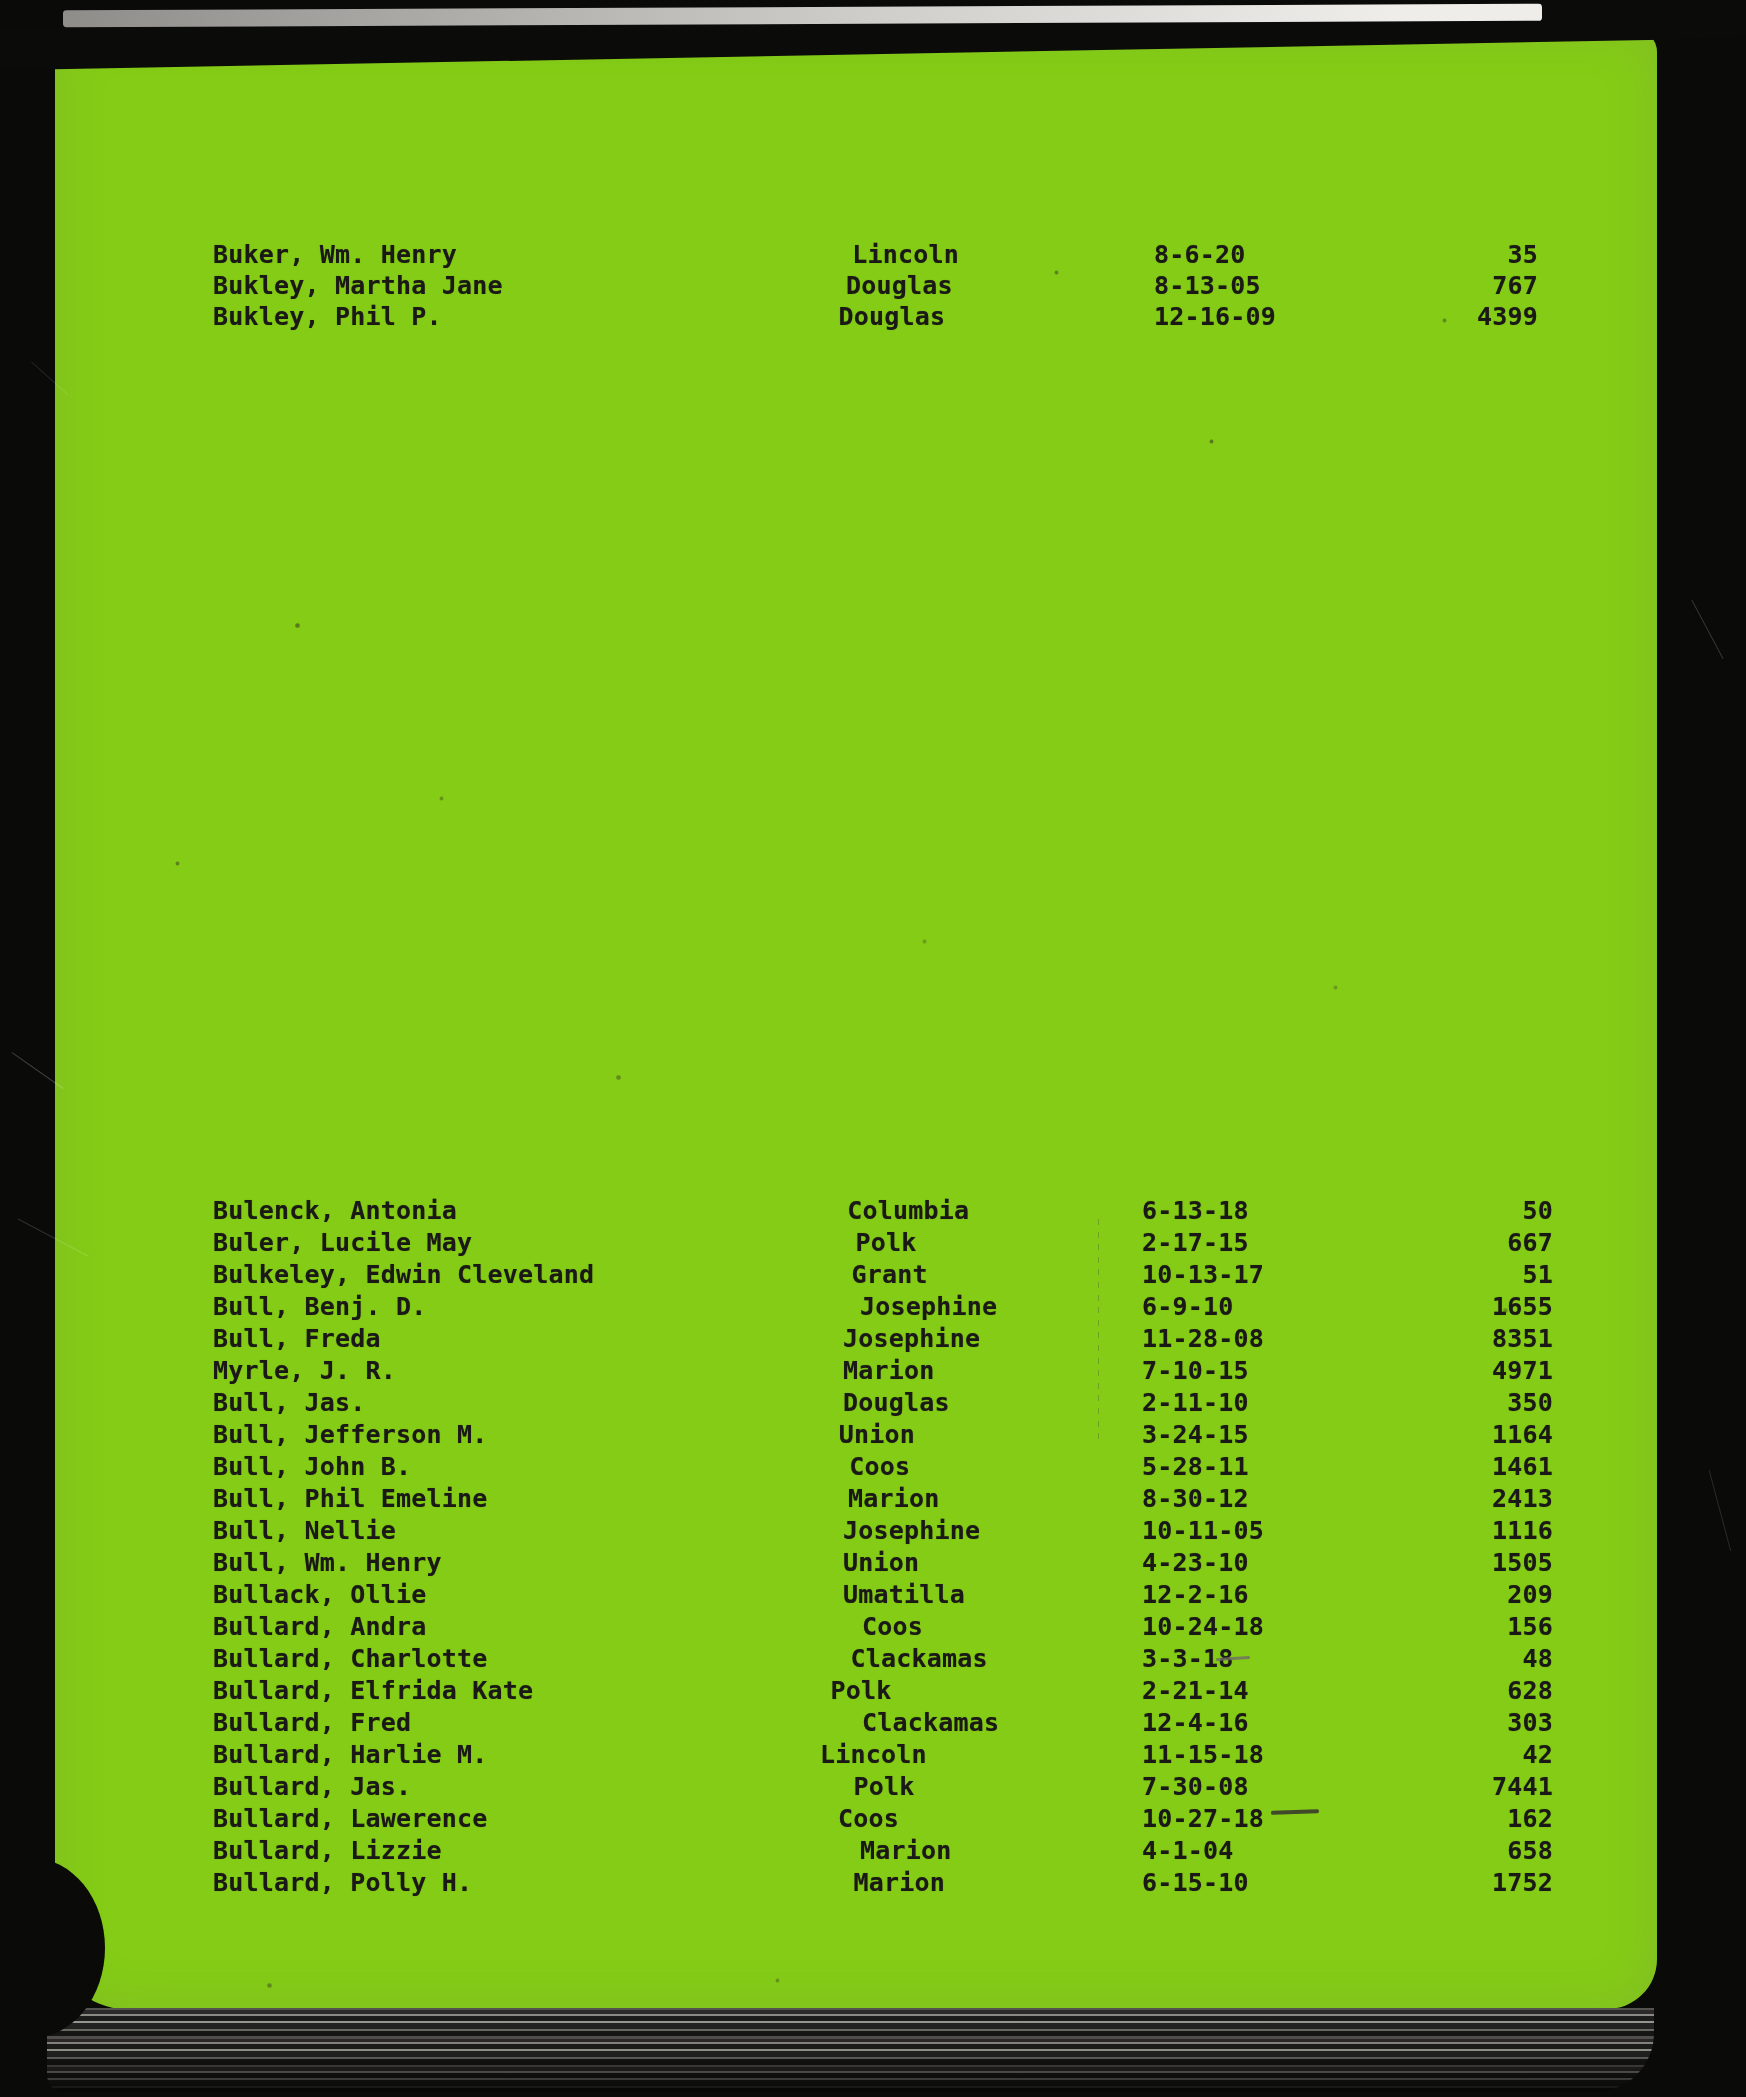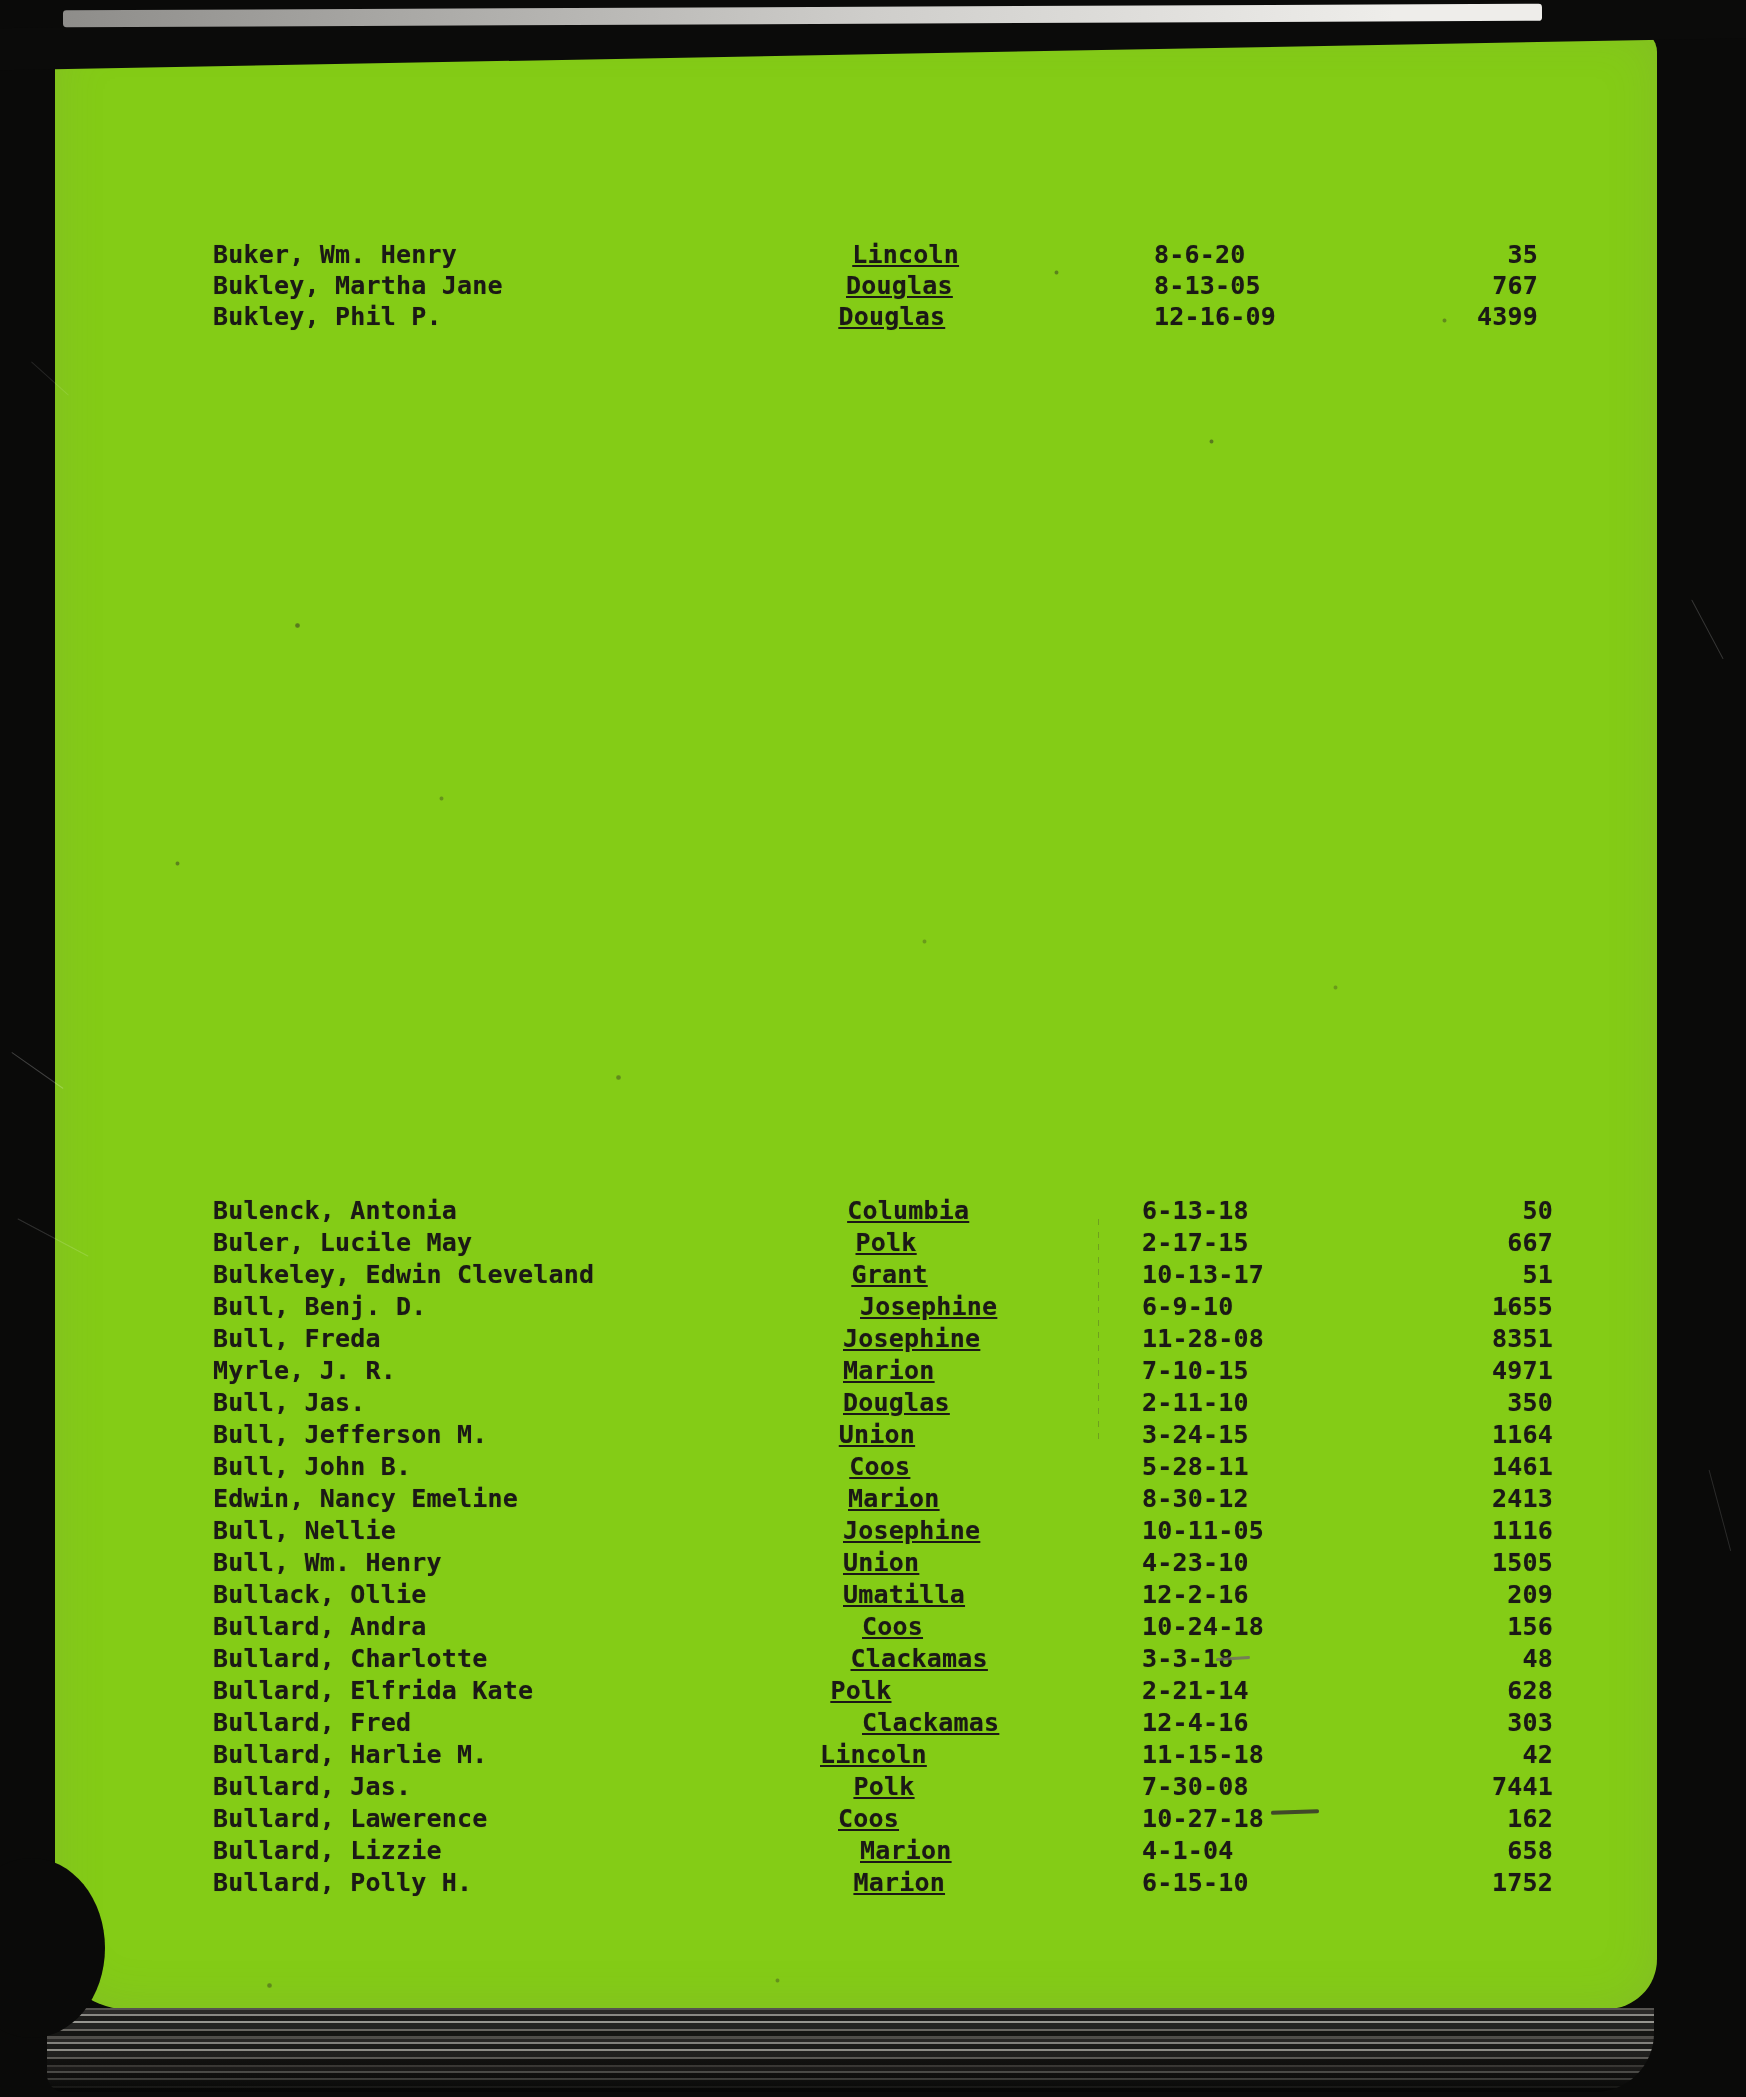--- a/index.html
+++ b/index.html
@@ -102,21 +102,21 @@
   .cell{
     position:absolute;top:0;
     font-size:25px;line-height:31px;
     font-weight:600;
     color:#1b1916;
     letter-spacing:0.2px;
     text-shadow:0 0 0.8px rgba(27,25,22,.38);
   }
   .main-section .cell{line-height:32px;}
   .cell-name{left:158px;}
-  .cell-county{left:788px;text-decoration:underline;}
+  .cell-county{left:788px;}
   .cell-date{left:1087px;}
   .cell-number{left:1330px;width:168px;text-align:right;}
   .top-section .cell-county{left:791px;}
   .top-section .cell-date{left:1099px;}
   .top-section .cell-number{left:1330px;width:153px;}
   
   .top-section .row:nth-child(1) .cell-county{margin-left:6.3px;}
   .top-section .row:nth-child(3) .cell-county{margin-left:-7.6px;}
   .main-section .row:nth-child(1)  .cell-county{margin-left:4.2px;}
   .main-section .row:nth-child(2)  .cell-county{margin-left:12.6px;}
@@ -150,21 +150,21 @@
     <div class="section main-section" id="main-section">
         <div class="row"><div class="cell cell-name">Bulenck, Antonia</div><div class="cell cell-county">Columbia</div><div class="cell cell-date">6-13-18</div><div class="cell cell-number">50</div></div>
         <div class="row"><div class="cell cell-name">Buler, Lucile May</div><div class="cell cell-county">Polk</div><div class="cell cell-date">2-17-15</div><div class="cell cell-number">667</div></div>
         <div class="row"><div class="cell cell-name">Bulkeley, Edwin Cleveland</div><div class="cell cell-county">Grant</div><div class="cell cell-date">10-13-17</div><div class="cell cell-number">51</div></div>
         <div class="row"><div class="cell cell-name">Bull, Benj. D.</div><div class="cell cell-county">Josephine</div><div class="cell cell-date">6-9-10</div><div class="cell cell-number">1655</div></div>
         <div class="row"><div class="cell cell-name">Bull, Freda</div><div class="cell cell-county">Josephine</div><div class="cell cell-date">11-28-08</div><div class="cell cell-number">8351</div></div>
         <div class="row"><div class="cell cell-name">Myrle, J. R.</div><div class="cell cell-county">Marion</div><div class="cell cell-date">7-10-15</div><div class="cell cell-number">4971</div></div>
         <div class="row"><div class="cell cell-name">Bull, Jas.</div><div class="cell cell-county">Douglas</div><div class="cell cell-date">2-11-10</div><div class="cell cell-number">350</div></div>
         <div class="row"><div class="cell cell-name">Bull, Jefferson M.</div><div class="cell cell-county">Union</div><div class="cell cell-date">3-24-15</div><div class="cell cell-number">1164</div></div>
         <div class="row"><div class="cell cell-name">Bull, John B.</div><div class="cell cell-county">Coos</div><div class="cell cell-date">5-28-11</div><div class="cell cell-number">1461</div></div>
-        <div class="row"><div class="cell cell-name">Edwin, Nancy Emeline</div><div class="cell cell-county">Marion</div><div class="cell cell-date">8-30-12</div><div class="cell cell-number">2413</div></div>
+        <div class="row"><div class="cell cell-name">Bull, Phil Emeline</div><div class="cell cell-county">Marion</div><div class="cell cell-date">8-30-12</div><div class="cell cell-number">2413</div></div>
         <div class="row"><div class="cell cell-name">Bull, Nellie</div><div class="cell cell-county">Josephine</div><div class="cell cell-date">10-11-05</div><div class="cell cell-number">1116</div></div>
         <div class="row"><div class="cell cell-name">Bull, Wm. Henry</div><div class="cell cell-county">Union</div><div class="cell cell-date">4-23-10</div><div class="cell cell-number">1505</div></div>
         <div class="row"><div class="cell cell-name">Bullack, Ollie</div><div class="cell cell-county">Umatilla</div><div class="cell cell-date">12-2-16</div><div class="cell cell-number">209</div></div>
         <div class="row"><div class="cell cell-name">Bullard, Andra</div><div class="cell cell-county">Coos</div><div class="cell cell-date">10-24-18</div><div class="cell cell-number">156</div></div>
         <div class="row"><div class="cell cell-name">Bullard, Charlotte</div><div class="cell cell-county">Clackamas</div><div class="cell cell-date">3-3-18</div><div class="cell cell-number">48</div></div>
         <div class="row"><div class="cell cell-name">Bullard, Elfrida Kate</div><div class="cell cell-county">Polk</div><div class="cell cell-date">2-21-14</div><div class="cell cell-number">628</div></div>
         <div class="row"><div class="cell cell-name">Bullard, Fred</div><div class="cell cell-county">Clackamas</div><div class="cell cell-date">12-4-16</div><div class="cell cell-number">303</div></div>
         <div class="row"><div class="cell cell-name">Bullard, Harlie M.</div><div class="cell cell-county">Lincoln</div><div class="cell cell-date">11-15-18</div><div class="cell cell-number">42</div></div>
         <div class="row"><div class="cell cell-name">Bullard, Jas.</div><div class="cell cell-county">Polk</div><div class="cell cell-date">7-30-08</div><div class="cell cell-number">7441</div></div>
         <div class="row"><div class="cell cell-name">Bullard, Lawerence</div><div class="cell cell-county">Coos</div><div class="cell cell-date">10-27-18</div><div class="cell cell-number">162</div></div>

